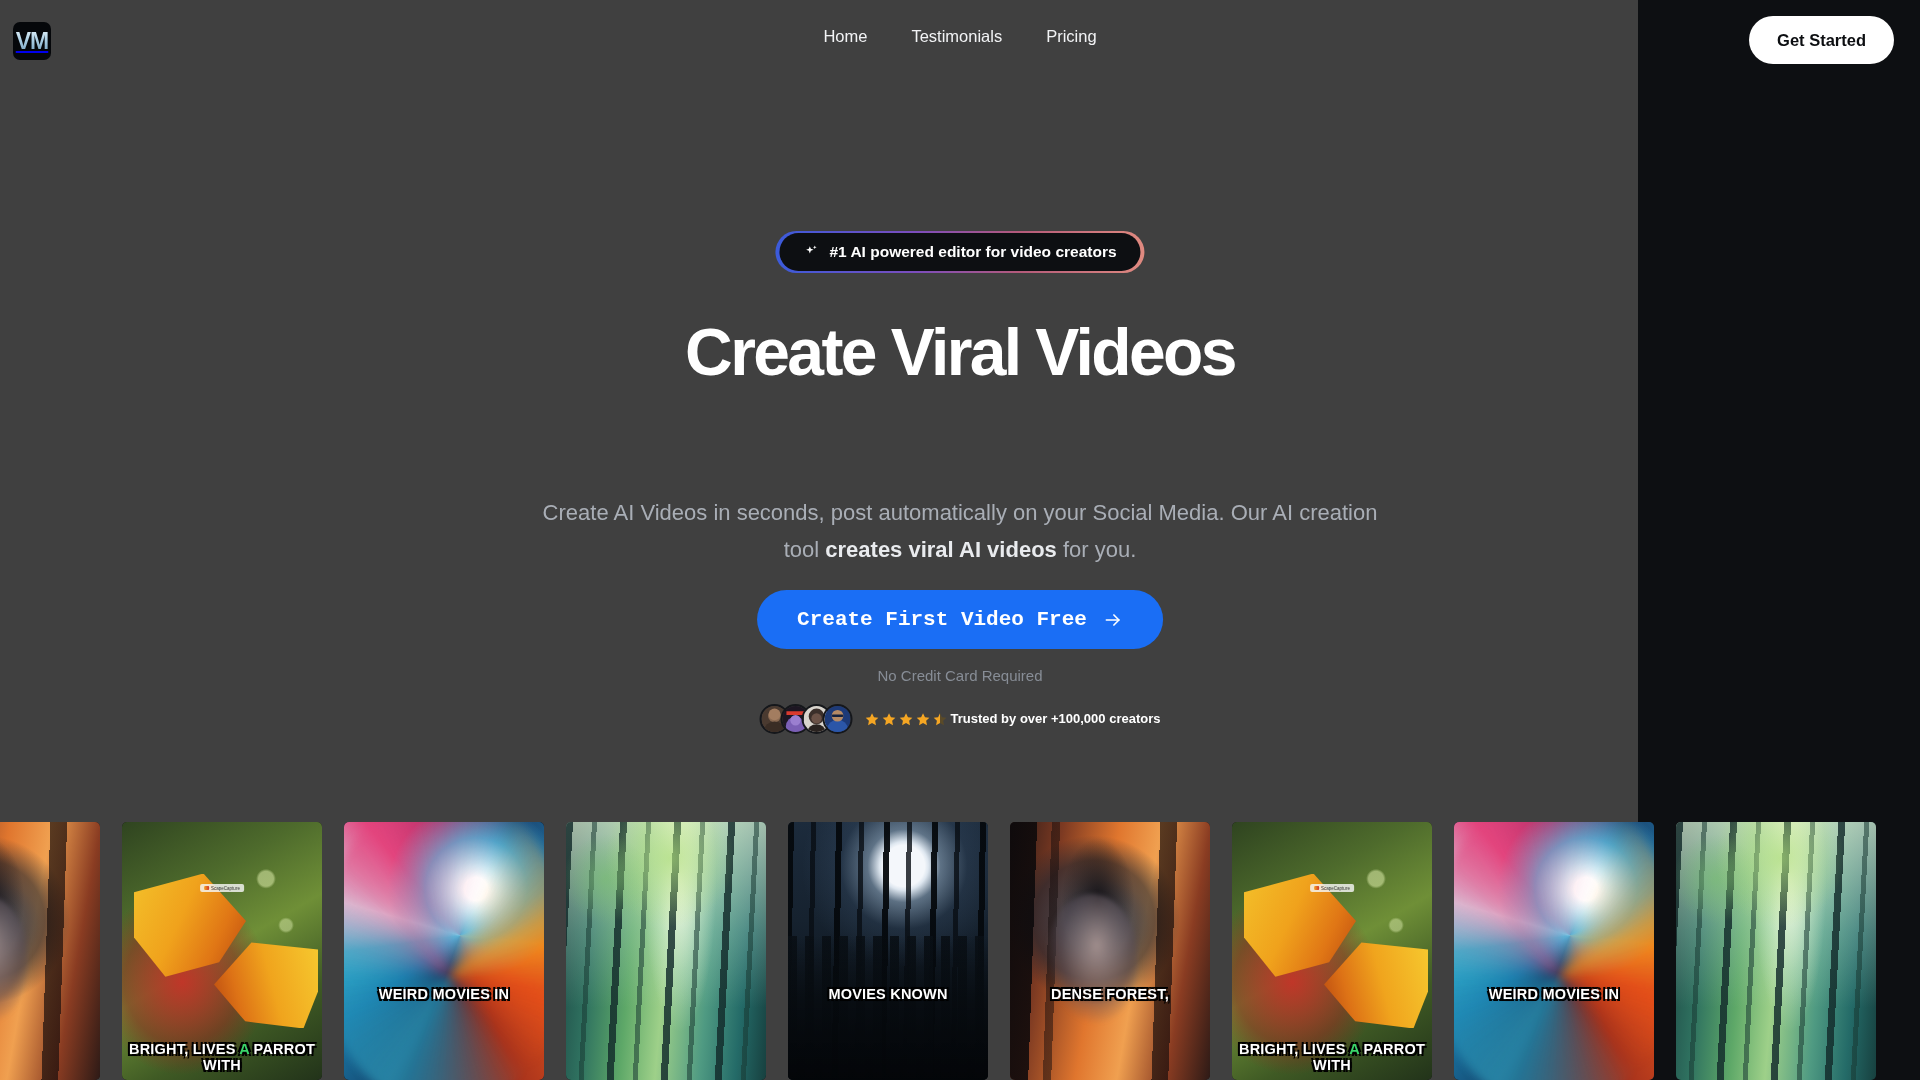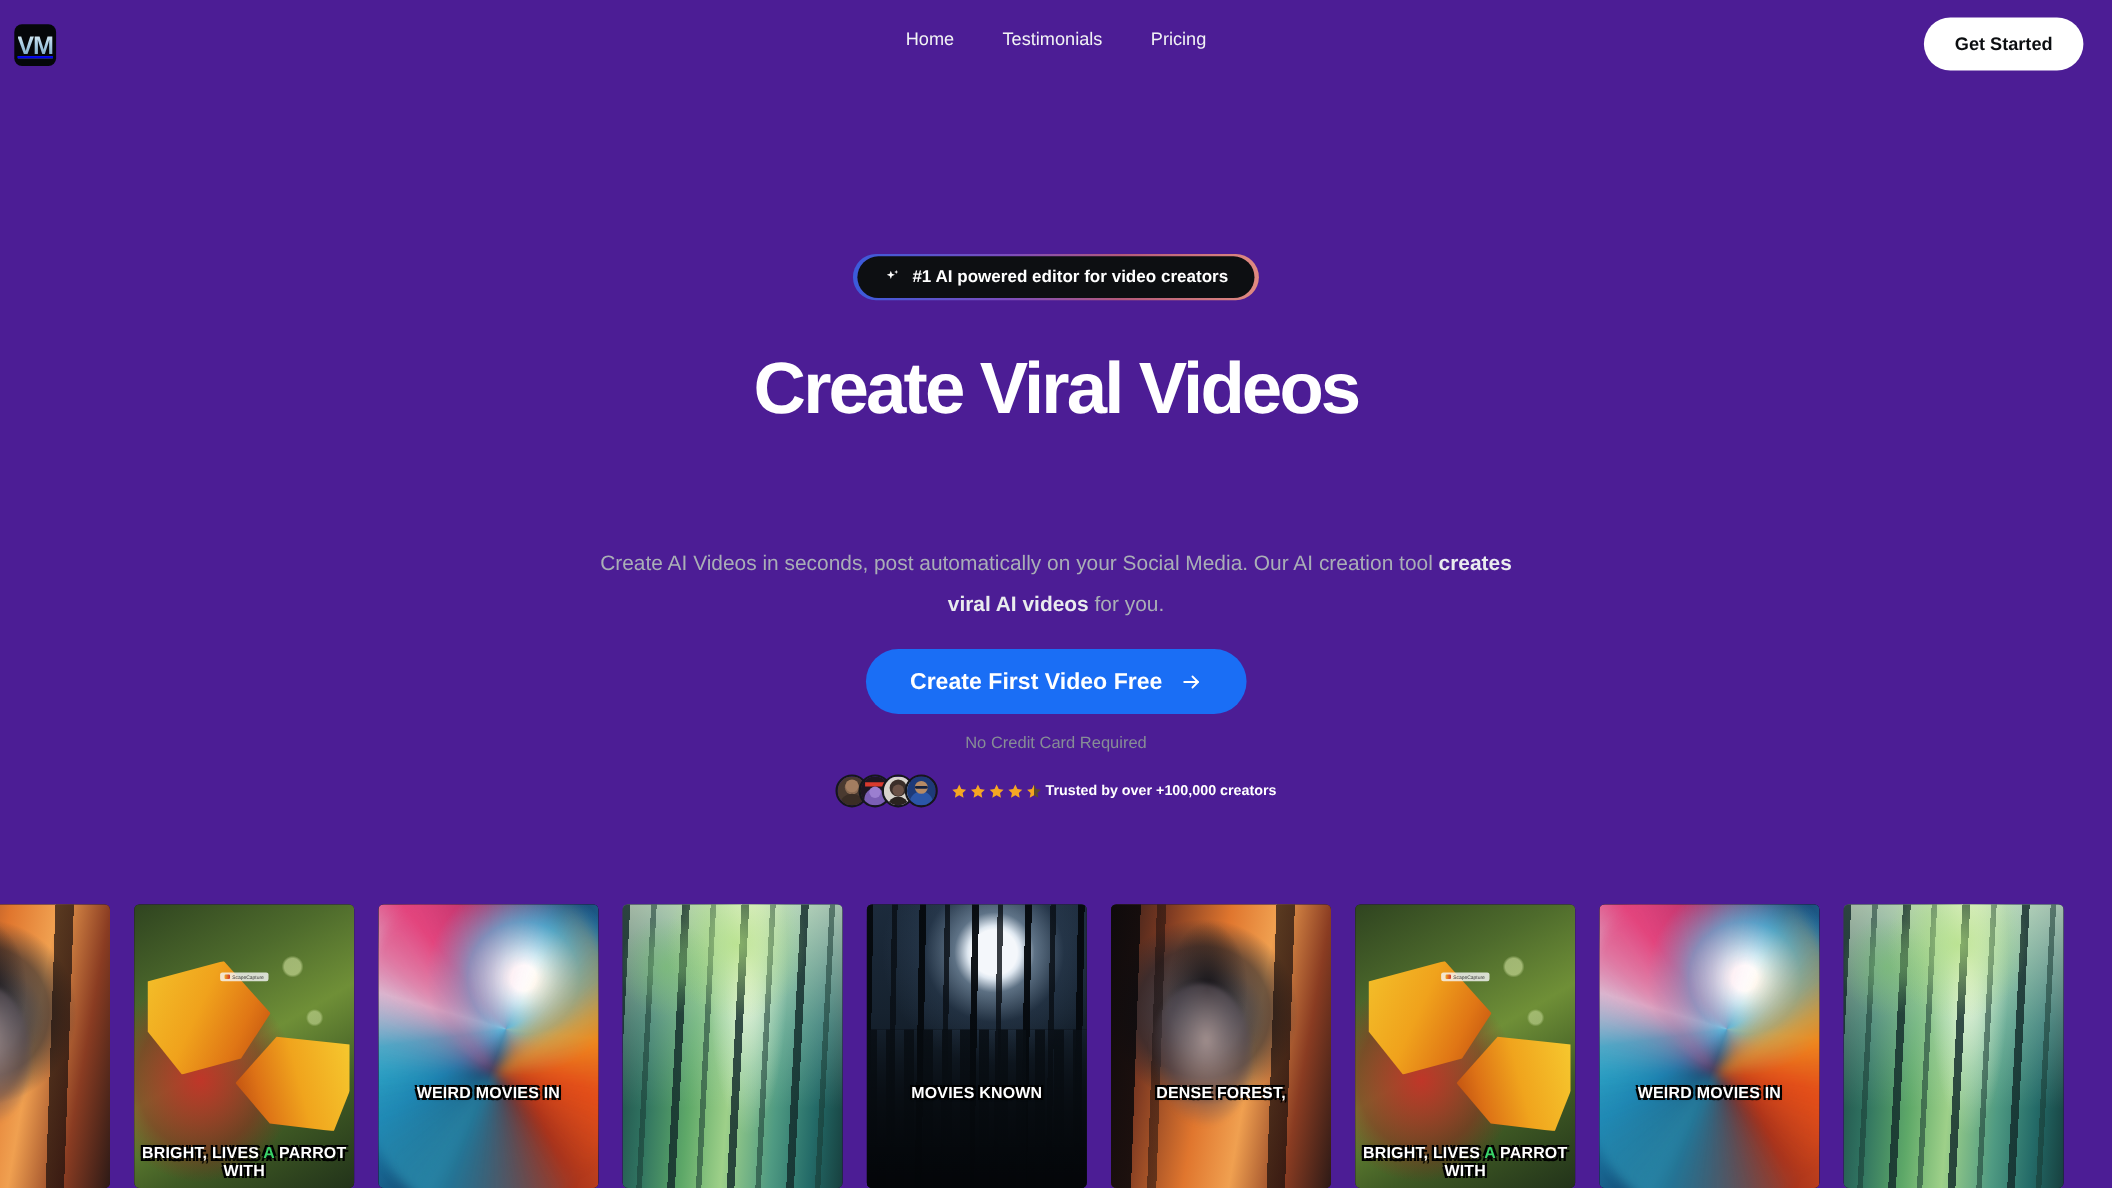--- a/index.html
+++ b/index.html
@@ -3,21 +3,21 @@
 <meta charset="utf-8">
 <style>
   * { margin:0; padding:0; box-sizing:border-box; }
   html,body {
     width:1920px; height:1080px;
     background:#0d0f12;
     overflow:hidden;
     font-family:"Liberation Sans", sans-serif;
     -webkit-font-smoothing:antialiased;
   }
-  .page { position:relative; width:1920px; height:1080px; background:#4c1d95; }
+  .page { position:relative; width:1638px; height:1080px; background:#404040; }
 
   
   .nav {
     position:absolute; top:0; left:0; width:1920px; height:82px;
     display:flex; align-items:center;
   }
   .logo-box {
     position:absolute; left:13px; top:22px;
     width:38px; height:38px; border-radius:7px;
     background:#05070a;
@@ -70,30 +70,30 @@
     width:1400px;
     color:#ffffff;
     font-size:66px; line-height:90px; font-weight:700;
     letter-spacing:-2.6px;
     margin-top:27px;
   }
 
   .subhead {
     position:absolute; left:50%; top:494px; transform:translateX(-50%);
     width:860px;
-    color:#a9aeb6; font-size:19px; line-height:37px; font-weight:400;
+    color:#a9aeb6; font-size:22px; line-height:37px; font-weight:400;
   }
   .subhead b { color:#e9ebee; font-weight:700; }
 
   .cta {
     position:absolute; left:50%; top:590px; transform:translateX(-50%);
     background:#1a6ef5; color:#fff; border:none;
     border-radius:32px; height:59px; padding:0 40px;
     font-size:21px; font-weight:700;
-    font-family:Liberation Sans, sans-serif;
+    font-family:Liberation Mono, monospace;
     display:flex; align-items:center; gap:16px;
     cursor:pointer; white-space:nowrap;
   }
   .cta svg { display:block; }
 
   .nocard {
     position:absolute; left:50%; top:667px; transform:translateX(-50%);
     color:#878d96; font-size:15px; white-space:nowrap;
   }
 

